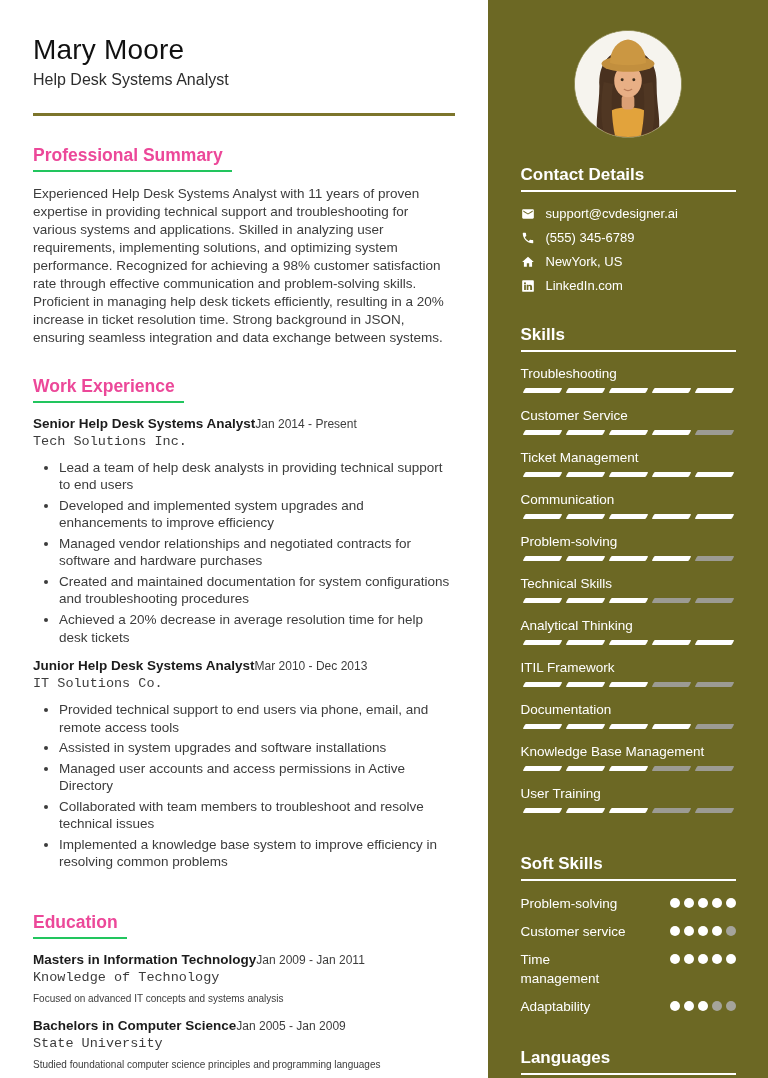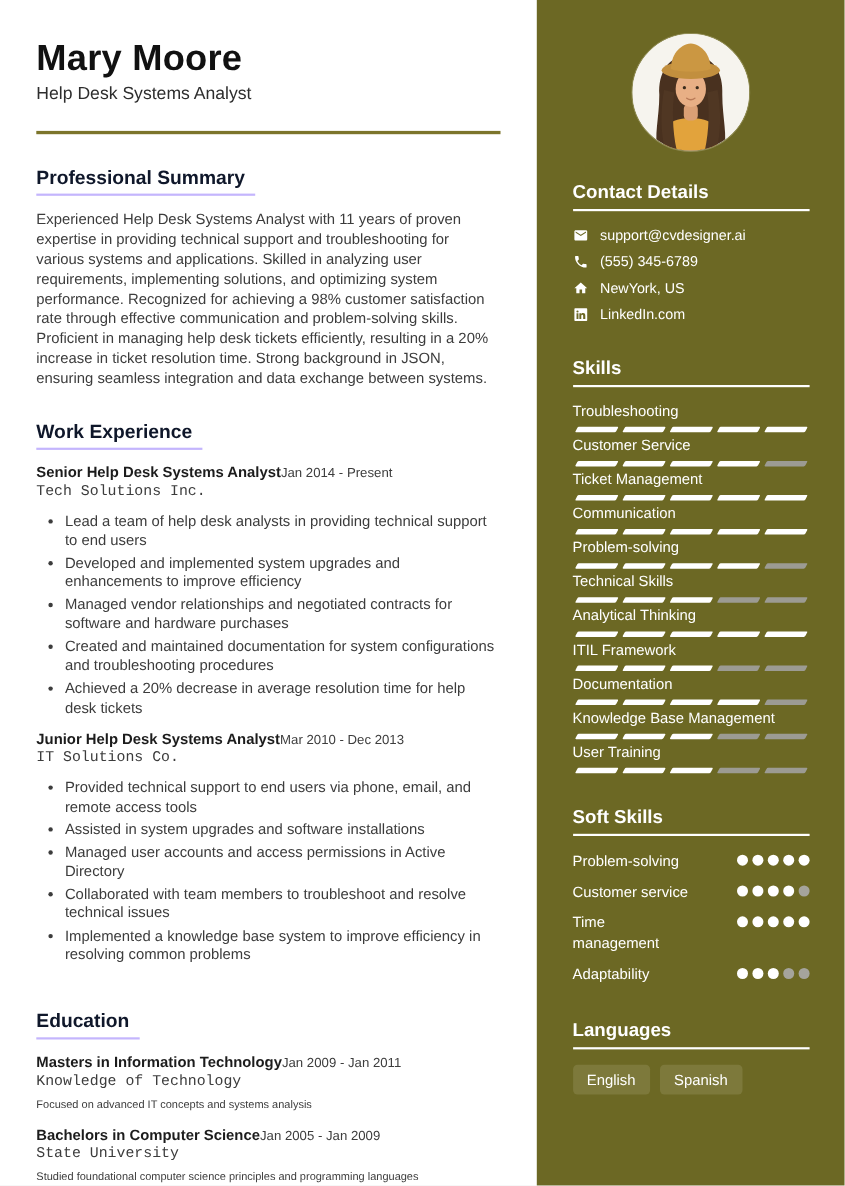--- a/index.html
+++ b/index.html
@@ -5,27 +5,27 @@
   * { margin: 0; padding: 0; box-sizing: border-box; }
   html, body { background: #e9e9e9; }
   body { font-family: "Liberation Sans", sans-serif; }
   .page {
     width: 768px; height: 1078px; margin: 0 auto;
     display: flex; background: #ffffff; overflow: hidden; position: relative;
   }
 
   
   .main { width: 510px; padding: 34px 33px 20px 33px; }
-  .name { font-size: 33px; font-weight: bold; color: #111111; letter-spacing: 0.2px; }
+  .name { font-size: 28px; font-weight: normal; color: #111111; letter-spacing: 0.2px; }
   .job-title { font-size: 16px; color: #2d2d2d; margin-top: 5px; }
   .top-rule { height: 3px; background: #7c752b; margin-top: 24px; }
 
   .section-heading {
-    display: inline-block; font-size: 17.5px; font-weight: bold; color: #0f172a;
-    border-bottom: 2px solid #c4b5fd; padding: 0 9px 4px 0; margin: 29px 0 13px 0;
+    display: inline-block; font-size: 17.5px; font-weight: bold; color: #ec4899;
+    border-bottom: 2px solid #22c55e; padding: 0 9px 4px 0; margin: 29px 0 13px 0;
   }
   .body-text { font-size: 13.5px; line-height: 1.33; color: #3c3c3c; }
 
   .job-header { display: flex; justify-content: flex-start; align-items: baseline; }
   .job-name { font-size: 13.5px; font-weight: bold; color: #1c1c1c; }
   .job-dates { font-size: 12px; color: #3d3d3d; white-space: nowrap; }
   .company { font-size: 13.5px; color: #3c3c3c; margin-top: 3px; font-family: Liberation Mono, monospace; }
   ul.bullets { margin: 10px 0 12px 0; padding-left: 26px; }
   ul.bullets li { font-size: 13.5px; line-height: 1.3; color: #3c3c3c; margin-bottom: 3px; }
 
@@ -47,21 +47,21 @@
     align-self: flex-start; font-size: 17px; font-weight: bold; color: #ffffff;
     border-bottom: 2px solid #ffffff; padding: 0 7px 5px 0; margin-bottom: 14px;
   }
   .contact-section { margin-top: 27px; }
   .contact-row { display: flex; align-items: flex-end; gap: 10px; margin-bottom: 9px; }
   .contact-row .ci { width: 15px; height: 15px; flex: 0 0 auto; display: flex; align-items: center; justify-content: center; }
   .contact-row .ci svg { width: 14px; height: 14px; fill: #ffffff; }
   .contact-text { font-size: 13px; color: #ffffff; }
 
   .skills-section { margin-top: 23px; }
-  .skill-row { margin-bottom: 4px; }
+  .skill-row { margin-bottom: 15px; }
   .skill-label { font-size: 13.5px; color: #ffffff; margin-bottom: 7px; }
   .skill-bar { display: flex; gap: 6px; padding: 0 3px; }
   .skill-bar .seg {
     flex: 1; height: 5px; background: #9c9b93; transform: skewX(-28deg); border-radius: 1px;
   }
   .skill-bar .seg.filled { background: #ffffff; }
 
   .soft-section { margin-top: 26px; }
   .soft-row { display: flex; justify-content: space-between; margin-bottom: 10px; }
   .soft-label { font-size: 13.5px; color: #ffffff; max-width: 109px; line-height: 1.35; }

